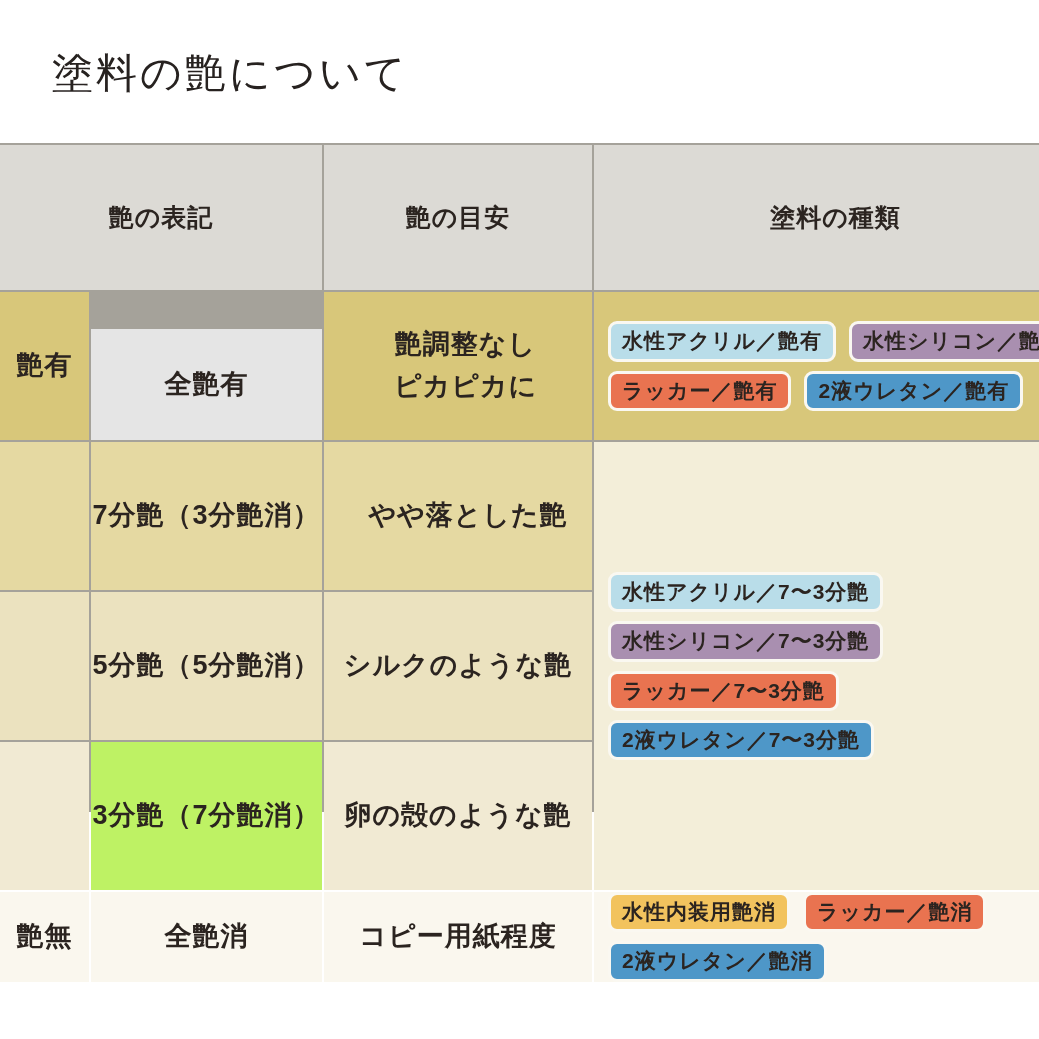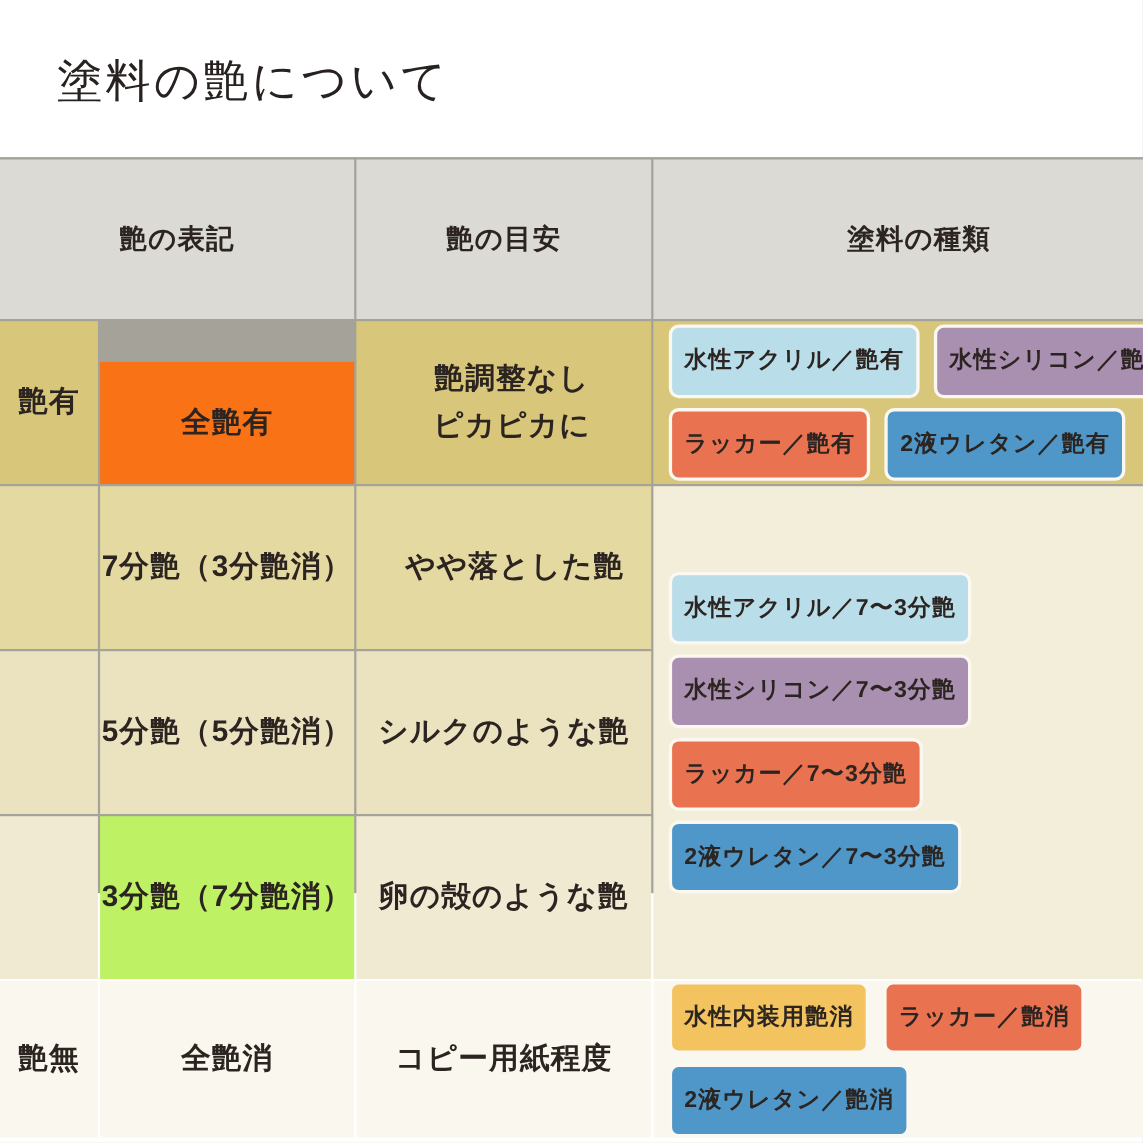--- a/index.html
+++ b/index.html
@@ -55,37 +55,37 @@
   .c-r5-gui{grid-column:3;grid-row:6;}
   .c-r5-pnt{grid-column:4;grid-row:6;}
 
   .paints-cell{
     flex-direction:column;align-items:flex-start;justify-content:center;
     padding-left:14px;gap:9px;
   }
   .badge-line{display:flex;gap:13px;}
   .badge{
     font-size:21px;font-weight:bold;letter-spacing:1px;
-    padding:16px 11px;border:3px solid #faf8f1;border-radius:9px;
+    padding:3px 11px;border:3px solid #faf8f1;border-radius:9px;
     white-space:nowrap;color:#2b2420;line-height:1.35;
   }
 </style>
 </head>
 <body>
 
 <div class="page-title">塗料の艶について</div>
 
 <div class="gloss-table">
 
   <div class="cell header-cell h-notation" style="background-color: rgb(220, 218, 213);">艶の表記</div>
   <div class="cell header-cell h-guide" style="background-color: rgb(220, 218, 213);">艶の目安</div>
   <div class="cell header-cell h-paints" style="background-color: rgb(220, 218, 213);">塗料の種類</div>
 
   <div class="cell c-r1-cat" style="background-color: rgb(216, 199, 122);">艶有</div>
-  <div class="cell c-r1-not" style="background-color: #f97316; margin-top: 37px;">全艶有</div>
+  <div class="cell c-r1-not" style="background-color: #e5e5e5; margin-top: 37px;">全艶有</div>
   <div class="cell c-r1-gui" style="background-color: rgb(216, 199, 122);">
     <div>
       <div>艶調整なし</div>
       <div>ピカピカに</div>
     </div>
   </div>
   <div class="cell paints-cell c-r1-pnt" style="background-color: rgb(216, 199, 122);">
     <div class="badge-line">
       <span class="badge" style="background-color: rgb(185, 221, 233);">水性アクリル／艶有</span>
       <span class="badge" style="background-color: rgb(169, 143, 176);">水性シリコン／艶有</span>

